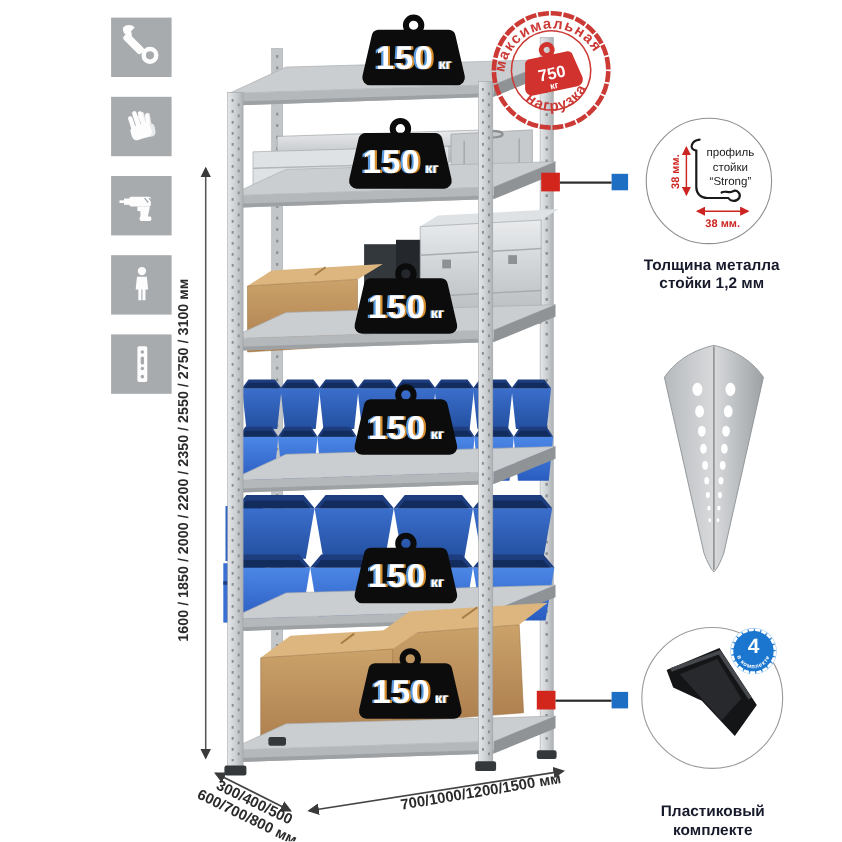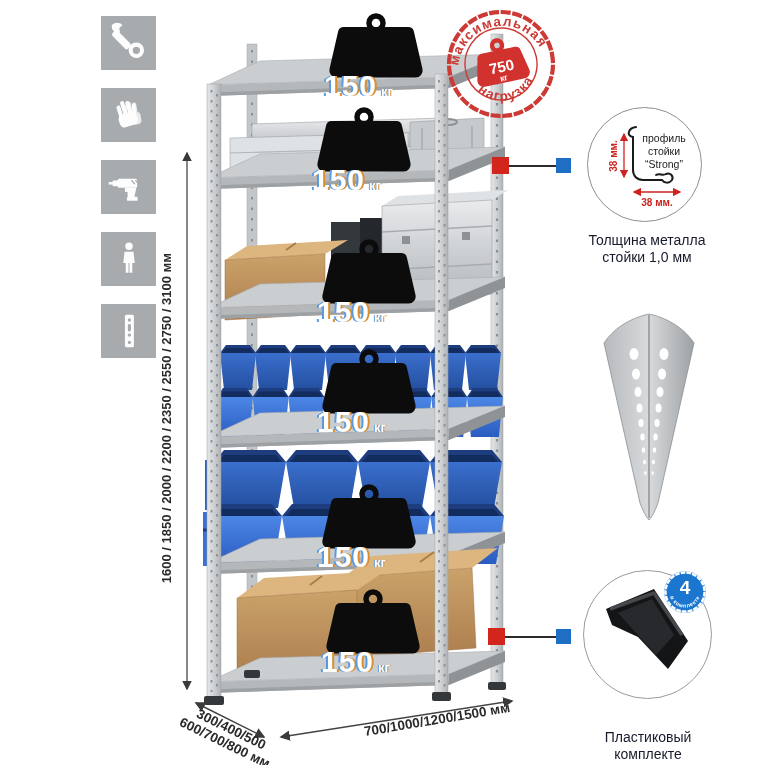--- a/index.html
+++ b/index.html
@@ -6,21 +6,21 @@
   .canvas{position:relative;width:765px;height:765px;background:#fff;overflow:hidden;
           font-family:"Liberation Sans",sans-serif;}
   .abs{position:absolute;}
 
   
   .tile{position:absolute;left:101px;width:55px;height:54px;background:#a7abae;
         display:flex;align-items:center;justify-content:center;}
 
   
   .badge{position:absolute;width:104px;height:70px;z-index:6;}
-  .btxt{position:absolute;left:0;right:0;top:25px;color:#fff;white-space:nowrap;margin-top:32px;}
+  .btxt{position:absolute;left:0;right:0;top:25px;text-align:center;color:#fff;white-space:nowrap;}
   .bval{font-size:30px;font-weight:700;letter-spacing:1px;
         text-shadow:-2px 0 0 #5a9be0,2px 0 0 #d98f2e;}
   .bunit{font-size:13px;font-weight:700;margin-left:4px;
         text-shadow:-1px 0 0 #5a9be0,1px 0 0 #d98f2e;}
 
   
   .stamp{position:absolute;left:443px;top:6px;width:116px;height:116px;
          transform:rotate(-12deg);z-index:7;}
 
   
@@ -30,21 +30,21 @@
   .cline{height:2px;background:#2b2b2b;}
 
   
   .dim-text{position:absolute;color:#2a2a2a;font-weight:700;font-size:13.5px;
             text-align:center;line-height:1.12;z-index:5;white-space:nowrap;}
   .dim-height{width:542px;transform:rotate(-90deg);font-size:13px;}
 
   
   .circle-card{position:absolute;border-radius:50%;background:#fff;border:1.6px solid #8f8f8f;
                box-sizing:border-box;z-index:4;}
-  .caption{position:absolute;text-align:center;color:#171a2b;font-size:14px;font-weight:400;
+  .caption{position:absolute;text-align:center;color:#171a2b;font-size:14px;font-weight:700;
            line-height:1.22;z-index:4;}
   .caption span{display:block;}
   .badge4{position:absolute;left:663px;top:570px;width:44px;height:44px;z-index:9;}
 </style>
 </head>
 <body>
 
 <div class="canvas">
 
   <svg width="0" height="0" style="position:absolute">
@@ -363,21 +363,21 @@
       <text transform="rotate(-90 26 48)" x="26" y="51" text-anchor="middle" font-size="10" font-weight="bold" fill="#cc2420">38 мм.</text>
       <line x1="46" y1="84" x2="92" y2="84" stroke="#cc2420" stroke-width="1.3" marker-start="url(#arrR)" marker-end="url(#arrR)"></line>
       <text x="69" y="98" text-anchor="middle" font-size="10" font-weight="bold" fill="#cc2420">38 мм.</text>
       <text x="76" y="34" text-anchor="middle" font-size="10.5" fill="#1c1c1c">профиль</text>
       <text x="76" y="47" text-anchor="middle" font-size="10.5" fill="#1c1c1c">стойки</text>
       <text x="76" y="60" text-anchor="middle" font-size="10.5" fill="#1c1c1c">“Strong”</text>
     </svg>
   </div>
   <div class="caption" style="left:572px;top:232px;width:150px">
     <span>Толщина металла</span>
-    <span>стойки 1,0 мм</span>
+    <span>стойки 1,2 мм</span>
   </div>
 
   <svg class="abs" style="left:597px;top:310px;z-index:4" width="105" height="215" viewBox="0 0 105 215">
     <path d="M52,4 C38,7 19,15 7,33 L43,193 C46,201 49,207 52,210 C55,207 58,201 61,193 L97,33 C85,15 66,7 52,4 Z" fill="url(#gAngle)" stroke="#8b8f92" stroke-width="0.8"></path>
     <line x1="52" y1="5" x2="52" y2="208" stroke="#7e8285" stroke-width="1.2"></line>
     <g fill="#fff">
       <ellipse cx="37" cy="44" rx="4.5" ry="6"></ellipse>
         <ellipse cx="39" cy="64" rx="4" ry="5.5"></ellipse>
       <ellipse cx="41" cy="82" rx="3.5" ry="5"></ellipse>
         <ellipse cx="42.5" cy="98" rx="3" ry="4.5"></ellipse>

